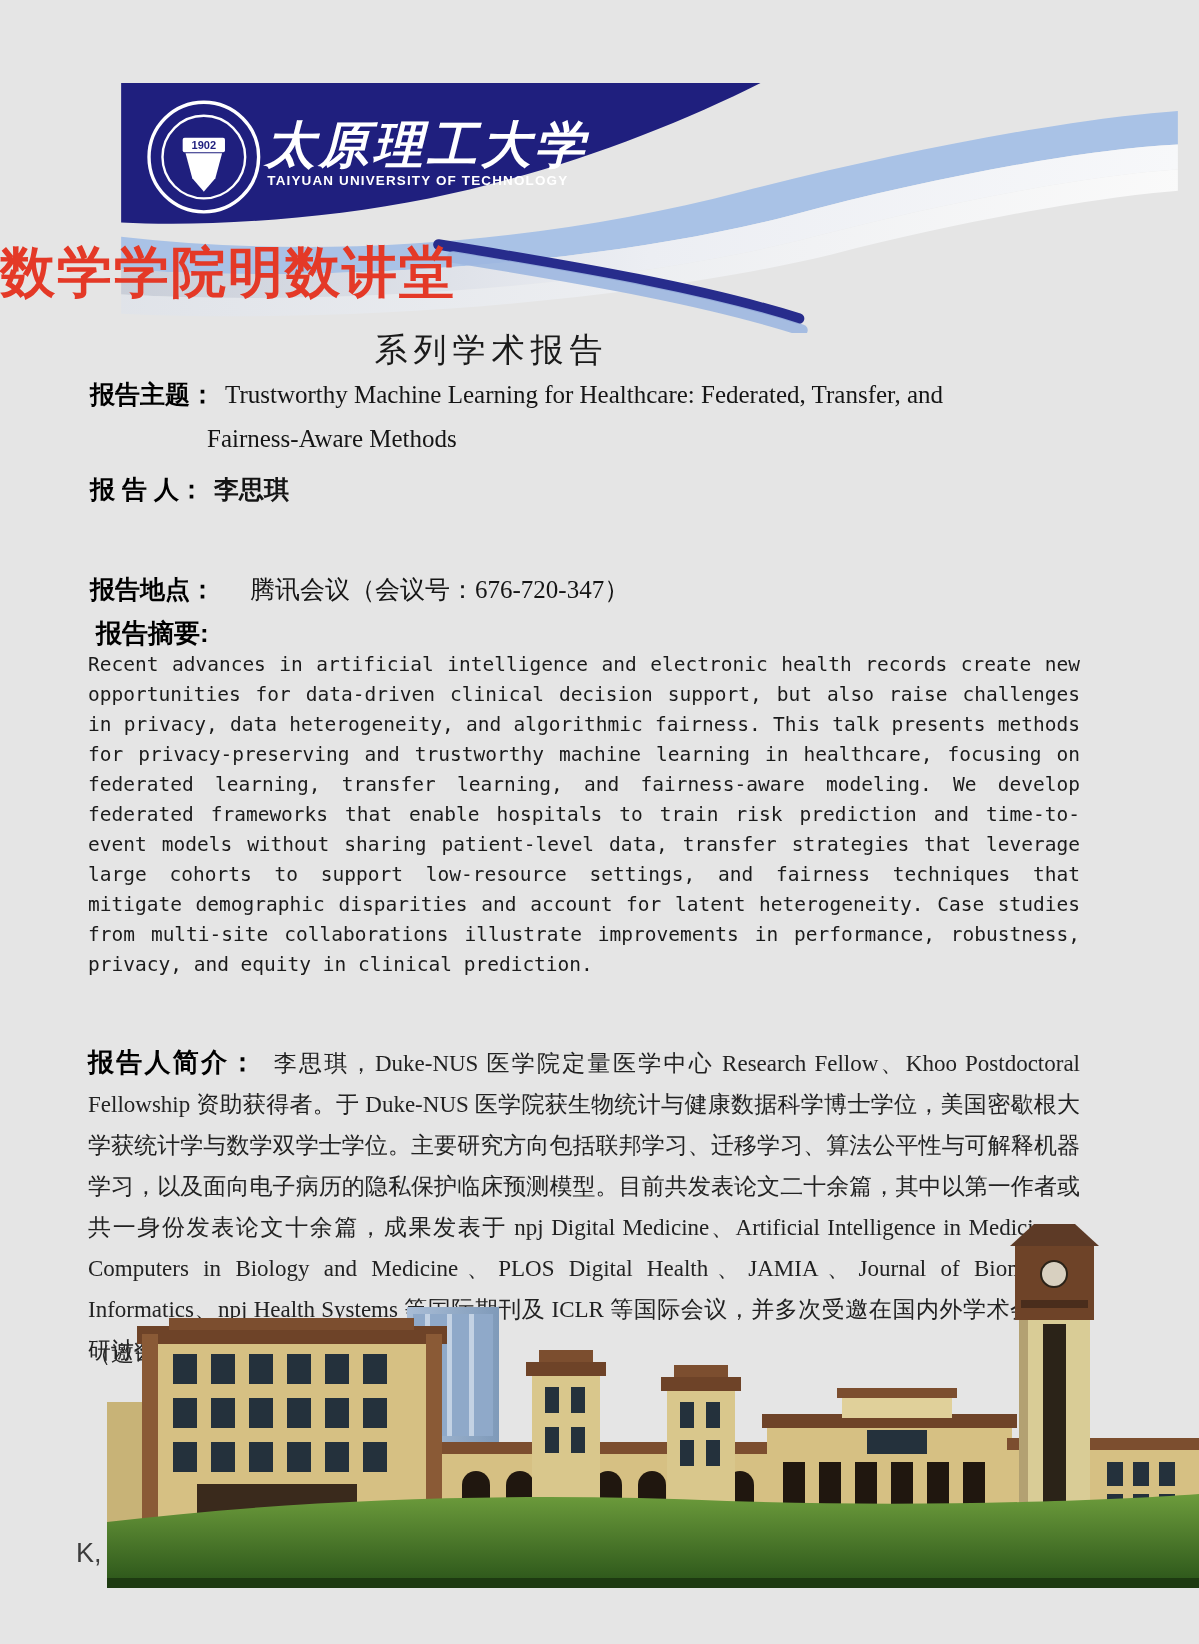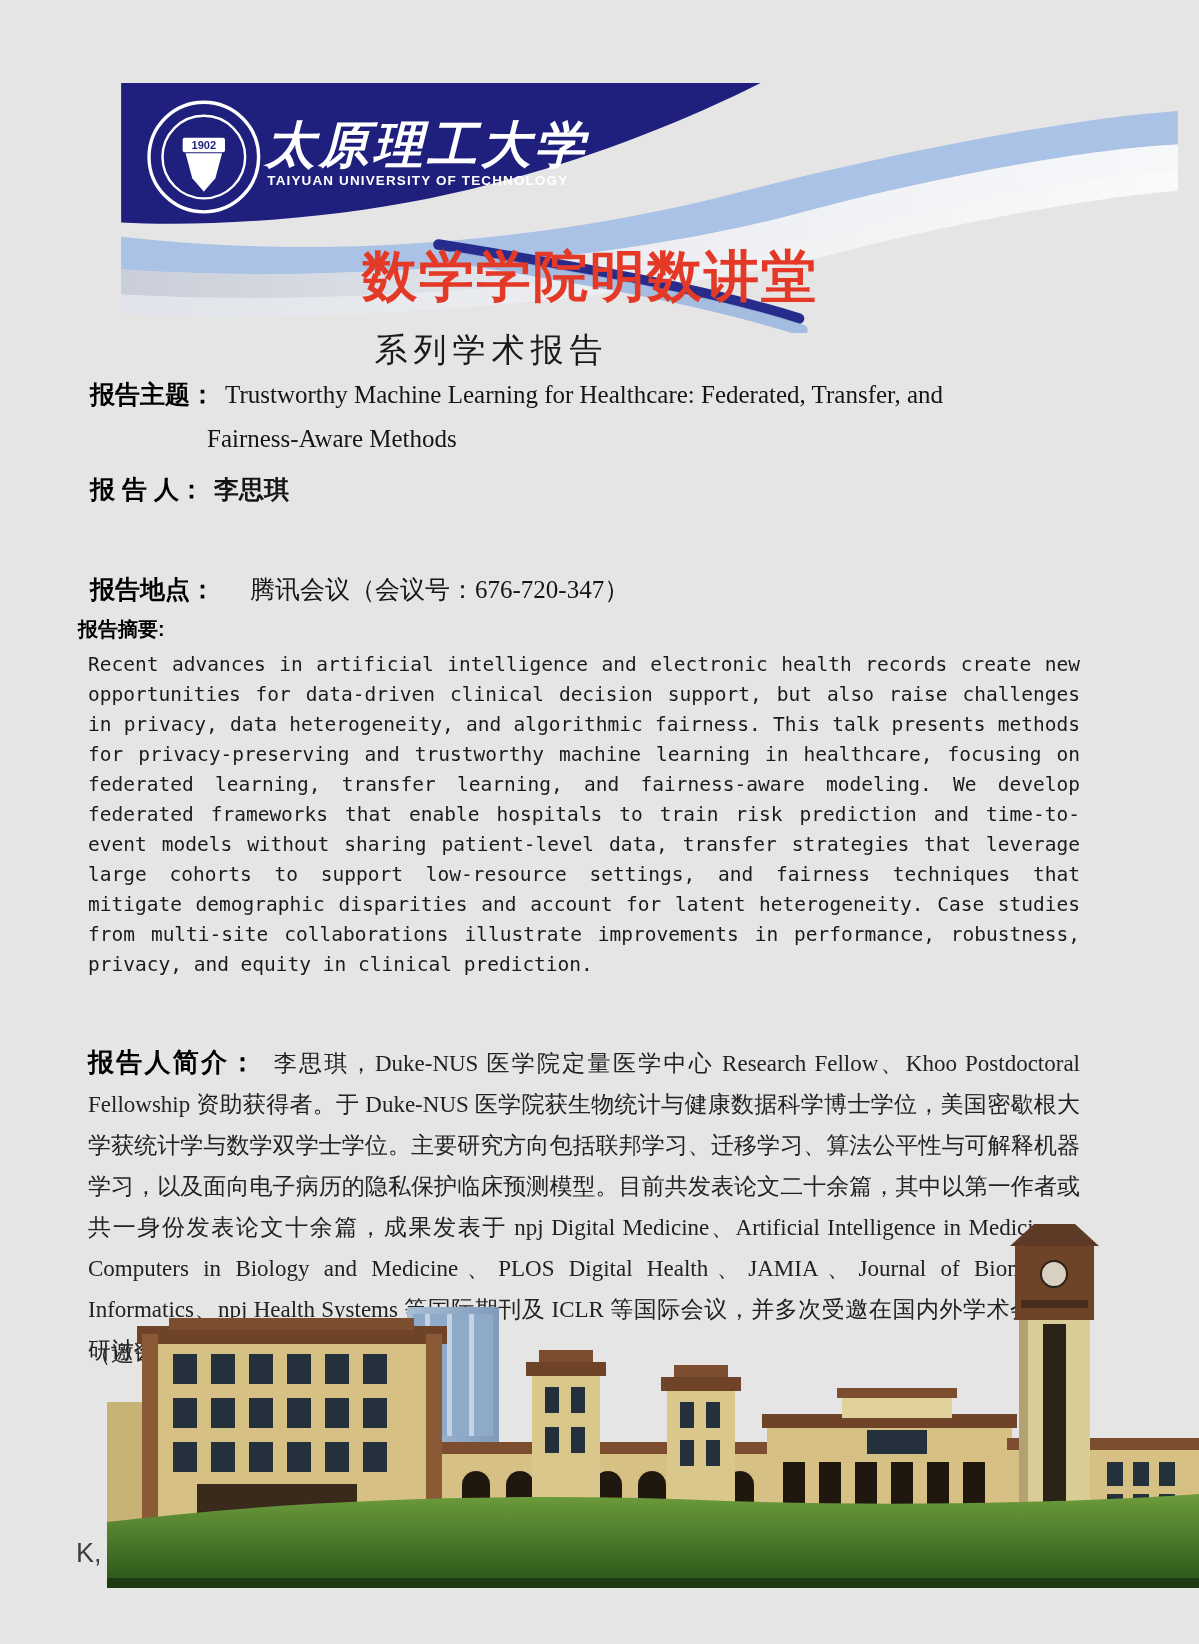--- a/index.html
+++ b/index.html
@@ -4,36 +4,36 @@
 <style>
   html,body{margin:0;padding:0;background:#ffffff;}
   .page{position:relative;width:1199px;height:1644px;background:#e5e5e5;overflow:hidden;
         font-family:"Liberation Serif",serif;color:#111;}
   .abs{position:absolute;}
 
   
   .banner{left:100px;top:83px;width:1099px;height:250px;}
 
   
-  .main-title{left:0;top:246px;width:1180px;text-align:center;
-      font-family:Liberation Serif, serif;font-weight:700;
+  .main-title{left:0;top:246px;width:1180px;text-align:left;
+      font-family:Liberation Mono, monospace;font-weight:700;
       font-size:55px;line-height:62px;color:#e43927;letter-spacing:2px;z-index:5;}
   .subtitle{left:0;top:328px;width:983px;text-align:center;
       font-family:"Liberation Serif",serif;font-size:33px;letter-spacing:6px;color:#1a1a1a;}
 
   
   .row{left:90px;width:1000px;display:flex;align-items:baseline;}
   .row .label{font-family:"Liberation Sans",sans-serif;font-weight:700;
       font-size:25px;color:#000;white-space:pre;flex:0 0 auto;}
   .row .value{font-family:Liberation Serif, serif;font-size:25px;color:#151515;margin-left:10px;}
   .value-cn{font-family:"Liberation Sans",sans-serif;font-weight:700;}
   .topic2{left:207px;font-family:"Liberation Serif",serif;font-size:25px;color:#151515;}
 
-  .abstract-label{left:78px;top:616px;font-family:"Liberation Sans",sans-serif;
-      font-weight:700;font-size:20px;color:#000;}
+  .abstract-label{left:96px;top:616px;font-family:"Liberation Sans",sans-serif;
+      font-weight:700;font-size:26px;color:#000;}
   .abstract-text{left:88px;top:650px;width:992px;
       font-family:"DejaVu Sans Mono",monospace;font-size:19.5px;line-height:30px;
       text-align:justify;text-align-last:left;color:#1b1b1b;}
 
   .bio{left:88px;top:1042px;width:992px;font-size:23px;line-height:41px;
       text-align:justify;text-align-last:left;color:#222;}
   .bio-label{font-family:"Liberation Sans",sans-serif;font-weight:700;
       font-size:26px;color:#000;margin-right:16px;}
   .bio-text{font-family:"Liberation Serif",serif;}
 

